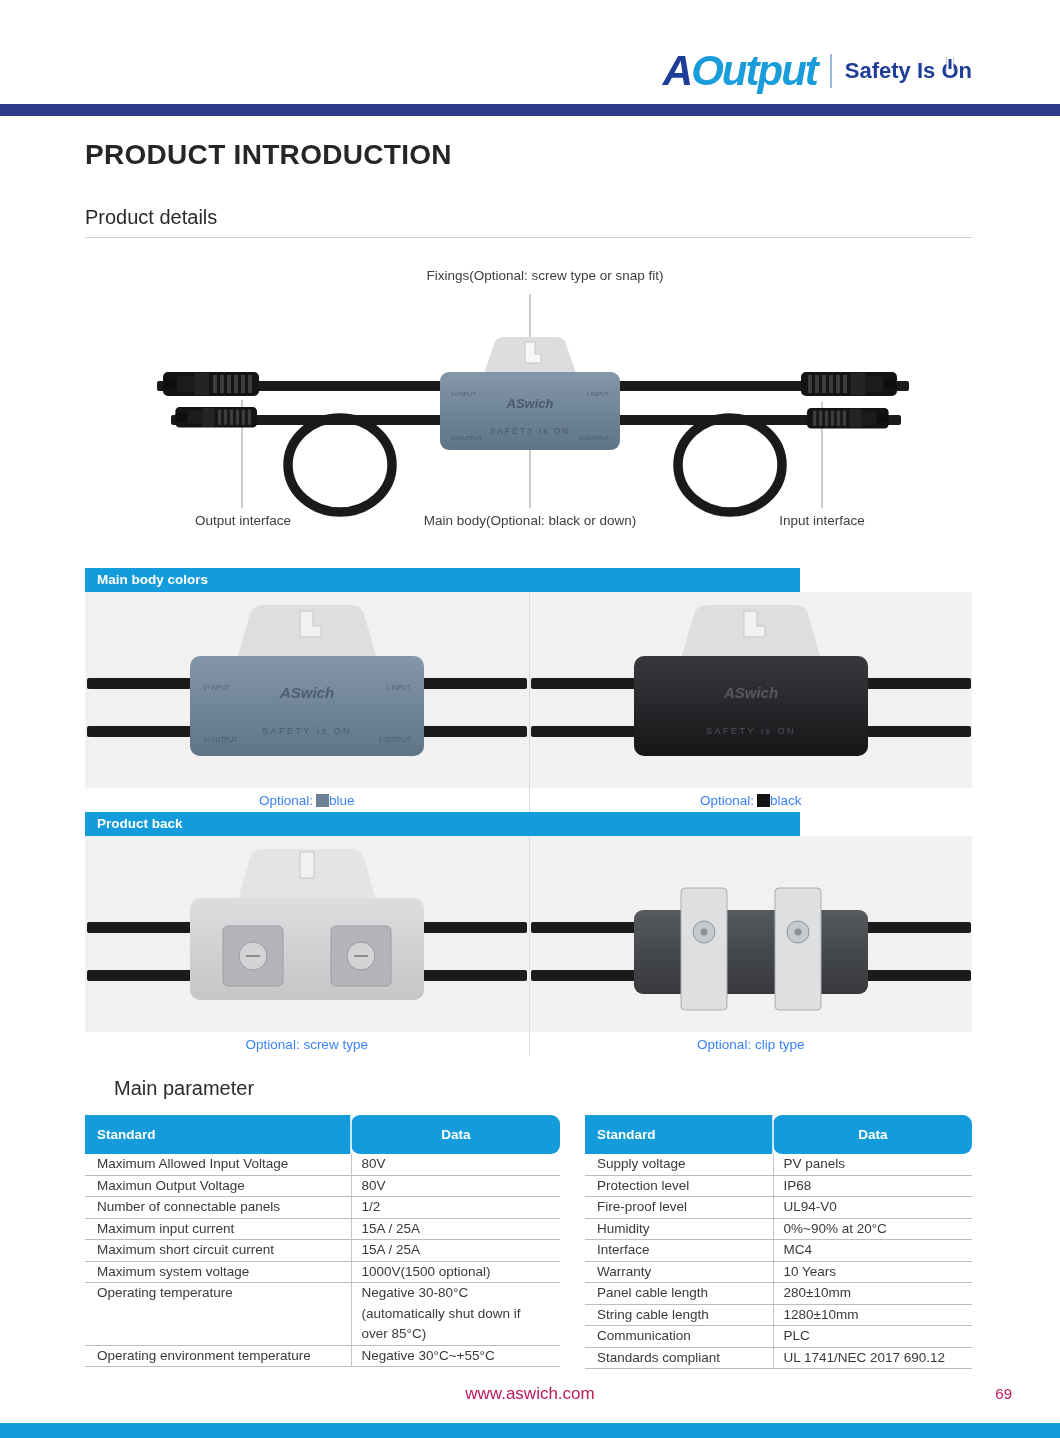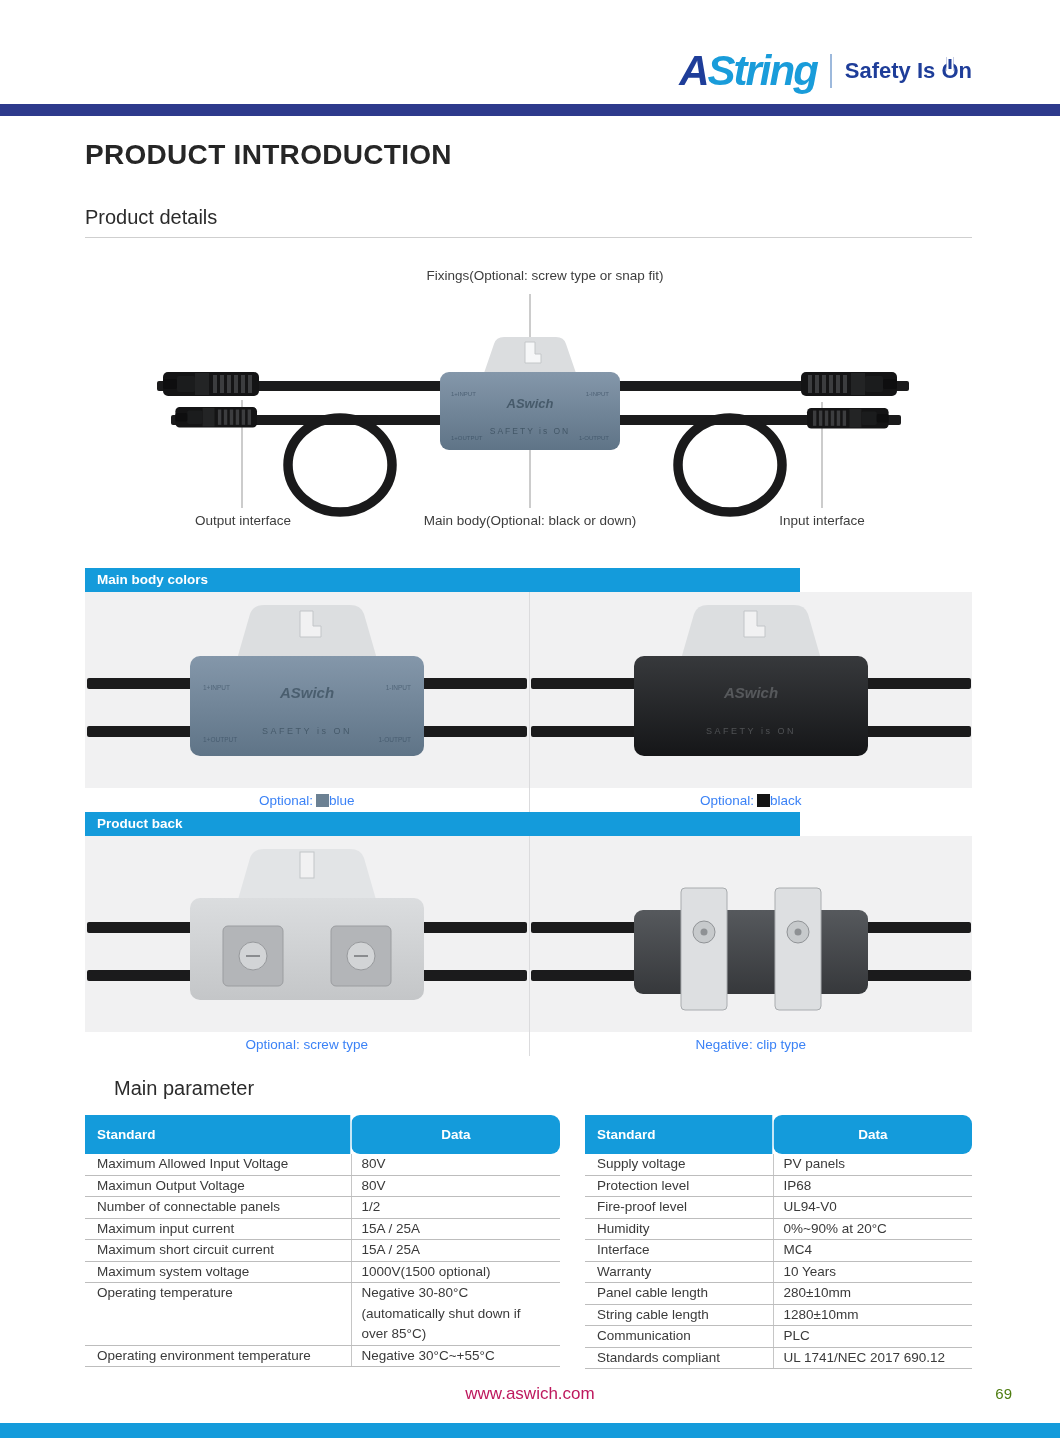--- a/index.html
+++ b/index.html
@@ -50,21 +50,21 @@
   #tblR{left:585px;width:387px;}
   table.tbl th{background:#149BDB;color:#fff;font-size:13.5px;font-weight:bold;height:23px;padding:8px;}
   table.tbl th.std{text-align:left;padding-left:12px;}
   table.tbl th.dat{text-align:center;border-left:2px solid rgba(255,255,255,.75);border-radius:9px;}
   #tblL th.std{width:245px;}
   #tblR th.std{width:167px;}
   table.tbl td{border-bottom:1px solid #BDBDBD;line-height:20.5px;padding:0 6px 0 12px;vertical-align:top;}
   table.tbl td.dat{border-left:1px solid #C6C6C6;white-space:pre-line;padding-left:10px;}
   
   .footer-url{position:absolute;top:1384px;left:0;width:100%;text-align:center;font-size:17px;color:#be185d;}
-  .page-num{position:absolute;top:1385px;right:48px;font-size:15px;color:#4d7c0f;}
+  .page-num{position:absolute;top:1385px;right:48px;font-size:15px;color:#be185d;}
   .bottom-bar{position:absolute;left:0;bottom:0;width:1060px;height:15px;background:#149BDB;}
   svg text{font-family:"Liberation Sans","DejaVu Sans",sans-serif;}
 </style>
 </head>
 <body>
 
 <svg width="0" height="0" style="position:absolute" aria-hidden="true">
   <defs>
     <linearGradient id="gBlue" x1="0" y1="0" x2="0" y2="1">
       <stop offset="0" stop-color="#8497AA"></stop>
@@ -107,21 +107,21 @@
       <rect x="332" y="86" width="108" height="11" rx="2" fill="#1B1B1C"></rect>
       <rect x="0" y="134" width="108" height="11" rx="2" fill="#1B1B1C"></rect>
       <rect x="332" y="134" width="108" height="11" rx="2" fill="#1B1B1C"></rect>
     </g>
   </defs>
 </svg>
 
 <div id="page">
 
   <div class="logo">
-    <span class="logo-word"><span class="la">A</span><span class="lr">String</span></span>
+    <span class="logo-word"><span class="la">A</span><span class="lr">Output</span></span>
     <span class="logo-sep"></span>
     <span class="tagline"><span>Safety Is </span><span class="pwr">O</span><span>n</span></span>
   </div>
   <div class="navy-bar"></div>
 
   <h1 class="title">PRODUCT INTRODUCTION</h1>
   <h2 class="subhead" id="sub-details">Product details</h2>
   <div class="rule"></div>
 
   <div class="diagram">
@@ -220,21 +220,21 @@
         <circle cx="267" cy="96" r="11" fill="#C7CACC" stroke="#909396"></circle>
         <circle cx="267" cy="96" r="3.5" fill="#8E9194"></circle>
       </svg>
     </div>
   </div>
   <div class="captions" id="captions-back">
     <div class="half">
         <span>Optional: screw type</span>
       </div>
     <div class="half">
-        <span>Negative: clip type</span>
+        <span>Optional: clip type</span>
       </div>
   </div>
 
   <h2 class="subhead" id="sub-param">Main parameter</h2>
   <table class="tbl" id="tblL">
       <thead>
         <tr>
           <th class="std">Standard</th>
           <th class="dat">Data</th>
         </tr>

